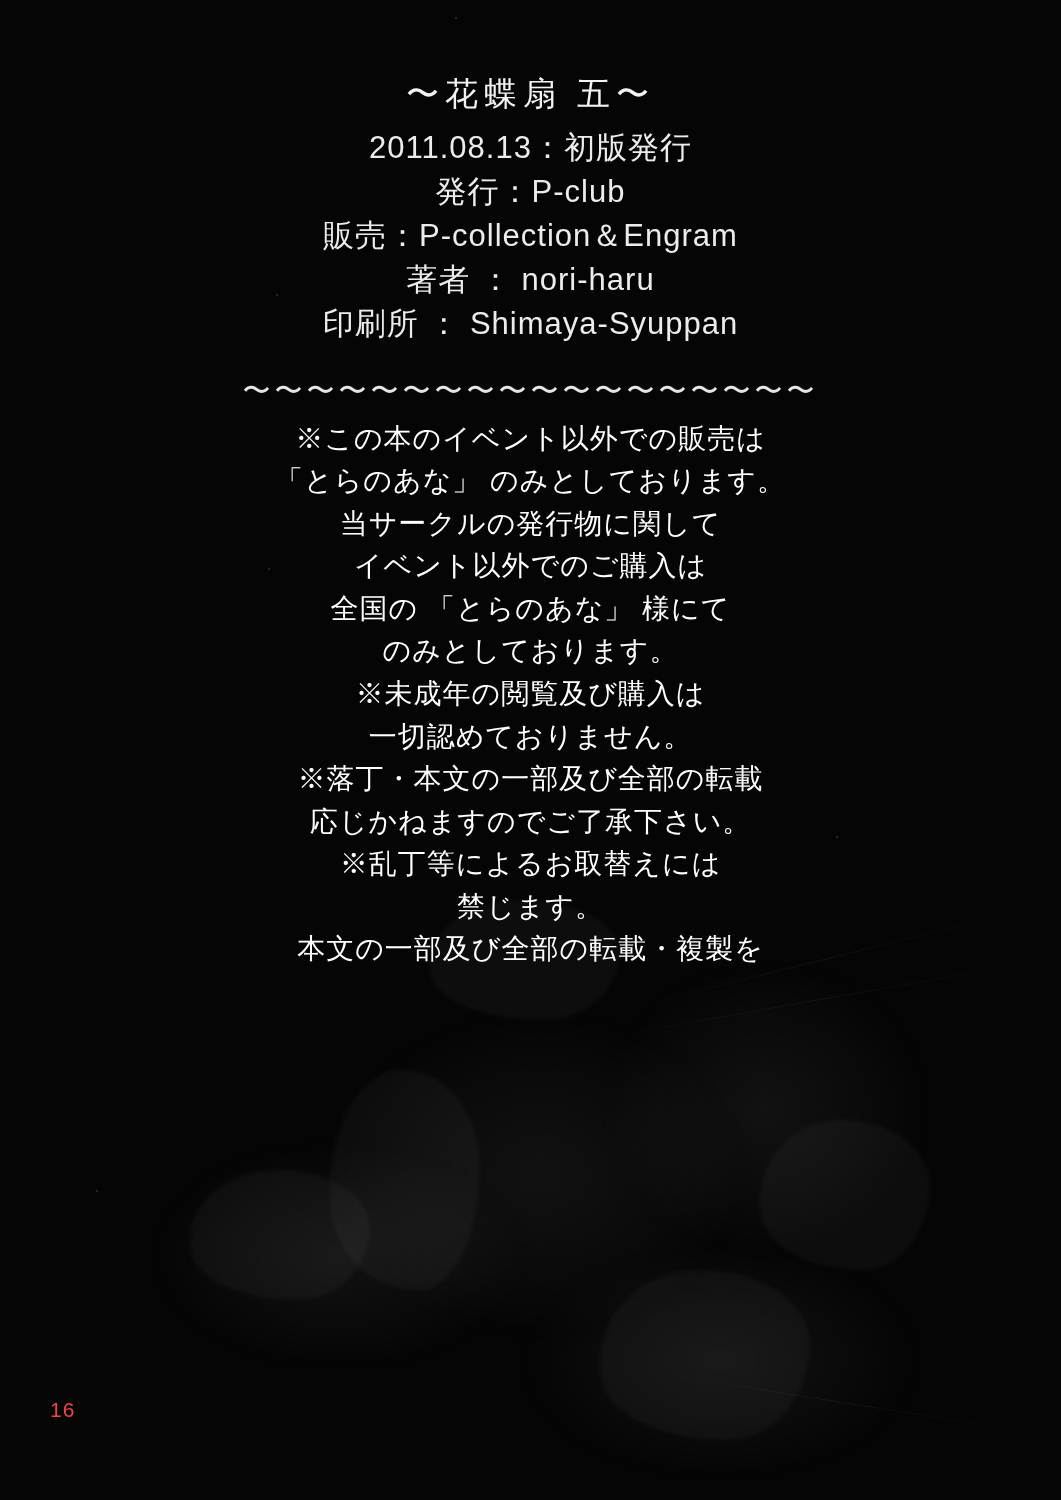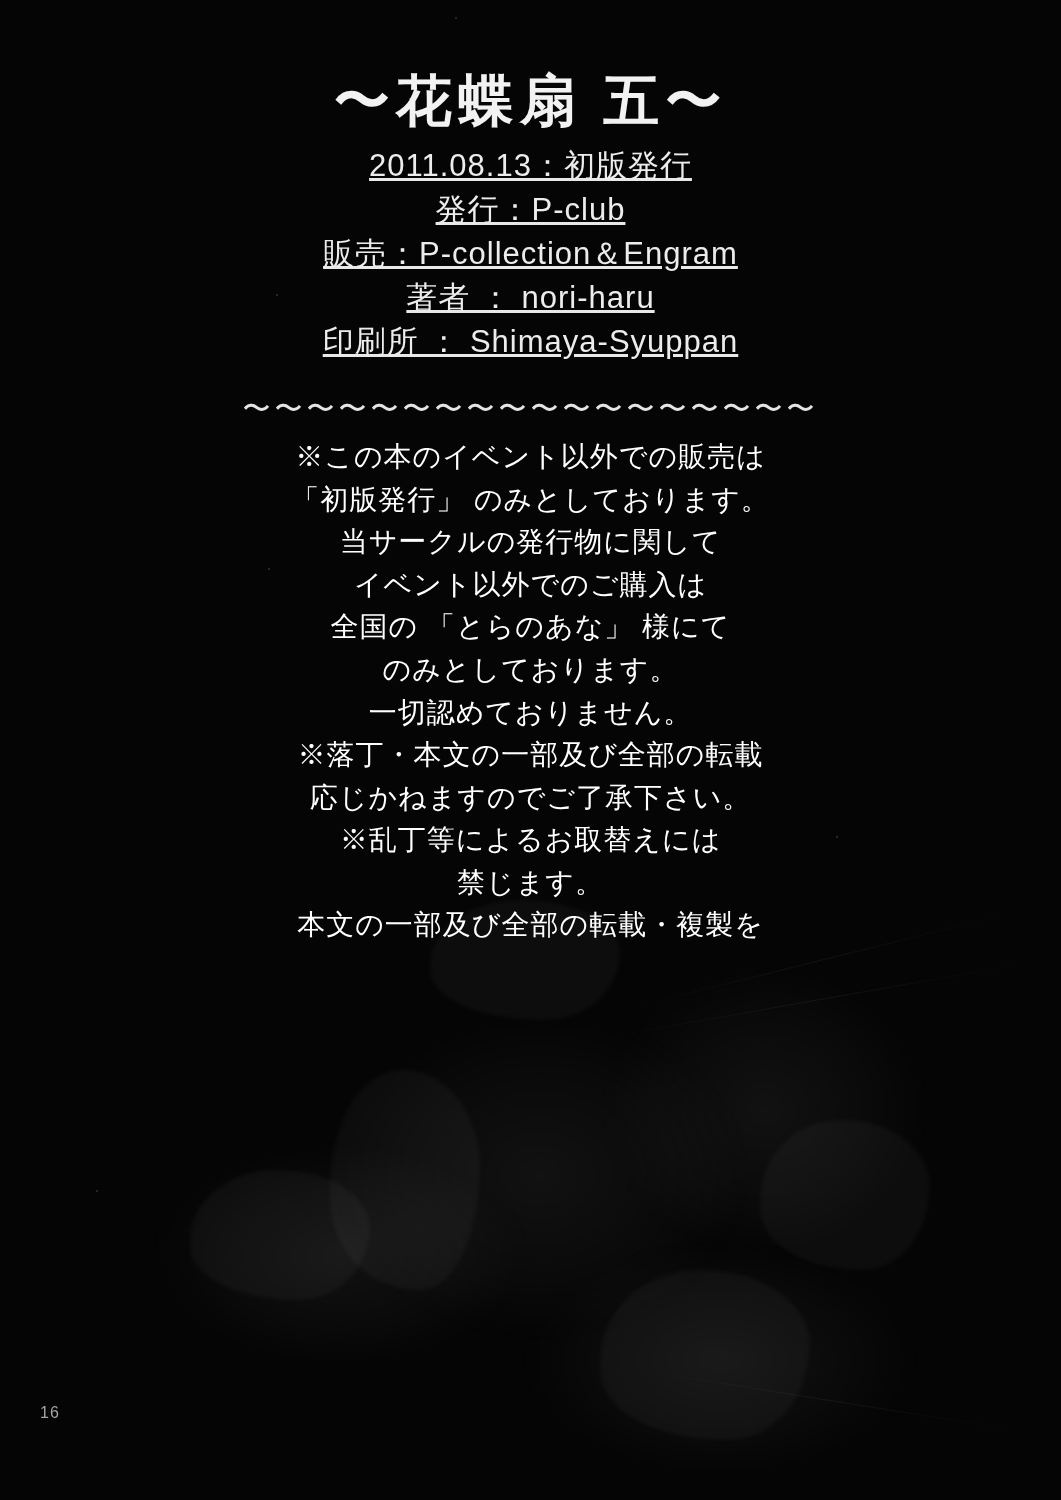--- a/index.html
+++ b/index.html
@@ -44,33 +44,32 @@
   }
 
   .colophon {
     position: absolute;
     left: 0;
     top: 0;
     width: 1061px;
     text-align: center;
   }
   .title {
-    margin: 5px;
+    margin: 12px;
     padding-top: 62px;
-    font-size: 56px;
-    font-weight: bold;
+    font-size: 33px;
+    font-weight: normal;
     letter-spacing: 6px;
     color: #f2f2f2;
     line-height: 1.2;
   }
   .meta-list {
     margin: 10px 0 0 0;
     padding: 0;
     list-style: none;
-    text-decoration: underline;
   }
   .meta-list li {
     font-size: 31px;
     line-height: 1.42;
     color: #ececec;
     letter-spacing: 1px;
   }
   .divider {
     margin: 26px 0 8px 0;
     font-size: 28px;
@@ -83,24 +82,24 @@
     list-style: none;
   }
   .notices li {
     font-size: 28px;
     line-height: 1.52;
     color: #ffffff;
     letter-spacing: 1px;
   }
   .page-number {
     position: absolute;
-    left: 40px;
+    left: 50px;
     bottom: 78px;
-    font-size: 16px;
-    color: #a3a3a3;
+    font-size: 21px;
+    color: #ef4444;
     letter-spacing: 1px;
   }
   .specks {
     position: absolute;
     inset: 0;
     pointer-events: none;
   }
   .speck {
     position: absolute;
     width: 2px;
@@ -145,25 +144,26 @@
       <li>発行：P-club</li>
       <li>販売：P-collection＆Engram</li>
       <li>著者 ： nori-haru</li>
       <li>印刷所 ： Shimaya-Syuppan</li>
     </ul>
 
     <div class="divider">〜〜〜〜〜〜〜〜〜〜〜〜〜〜〜〜〜〜</div>
 
     <ul class="notices">
       <li>※この本のイベント以外での販売は</li>
-      <li>「初版発行」 のみとしております。</li>
+      <li>「とらのあな」 のみとしております。</li>
       <li>当サークルの発行物に関して</li>
       <li>イベント以外でのご購入は</li>
       <li>全国の 「とらのあな」 様にて</li>
       <li>のみとしております。</li>
+      <li>※未成年の閲覧及び購入は</li>
       <li>一切認めておりません。</li>
       <li>※落丁・本文の一部及び全部の転載</li>
       <li>応じかねますのでご了承下さい。</li>
       <li>※乱丁等によるお取替えには</li>
       <li>禁じます。</li>
       <li>本文の一部及び全部の転載・複製を</li>
     </ul>
   </div>
 
   <div class="page-number">16</div>

